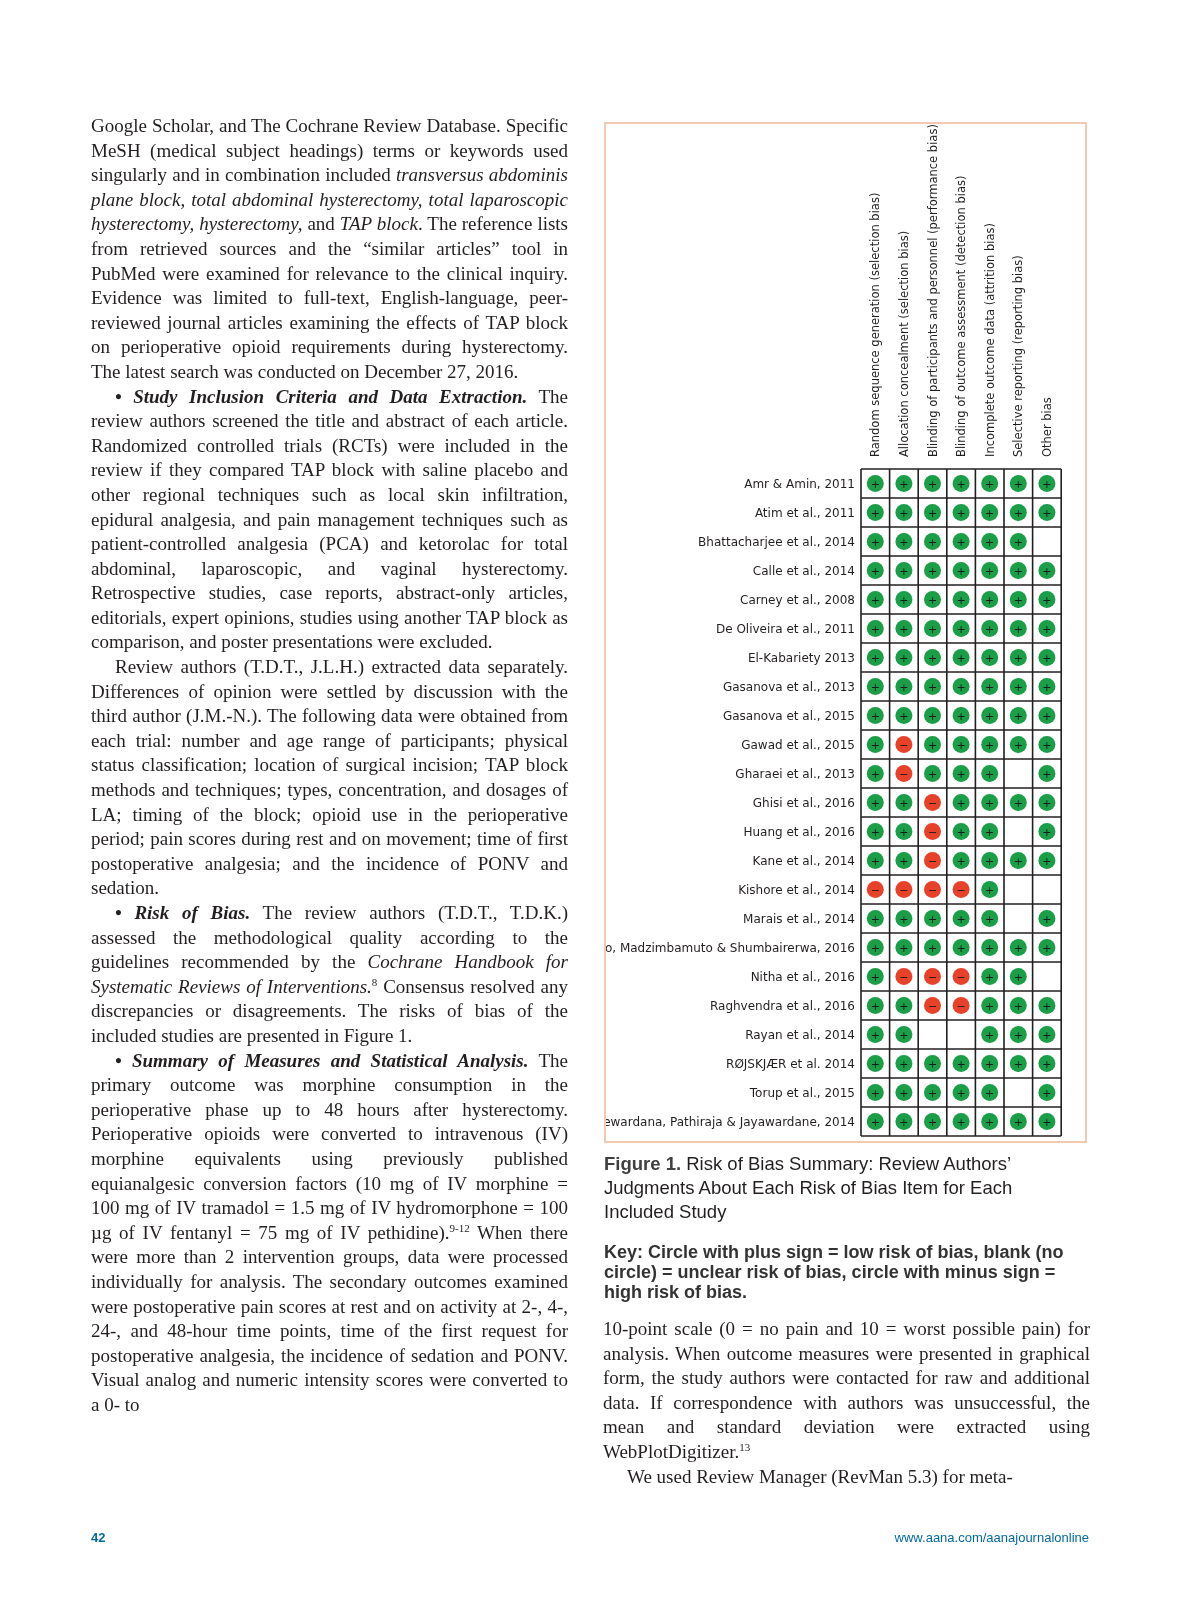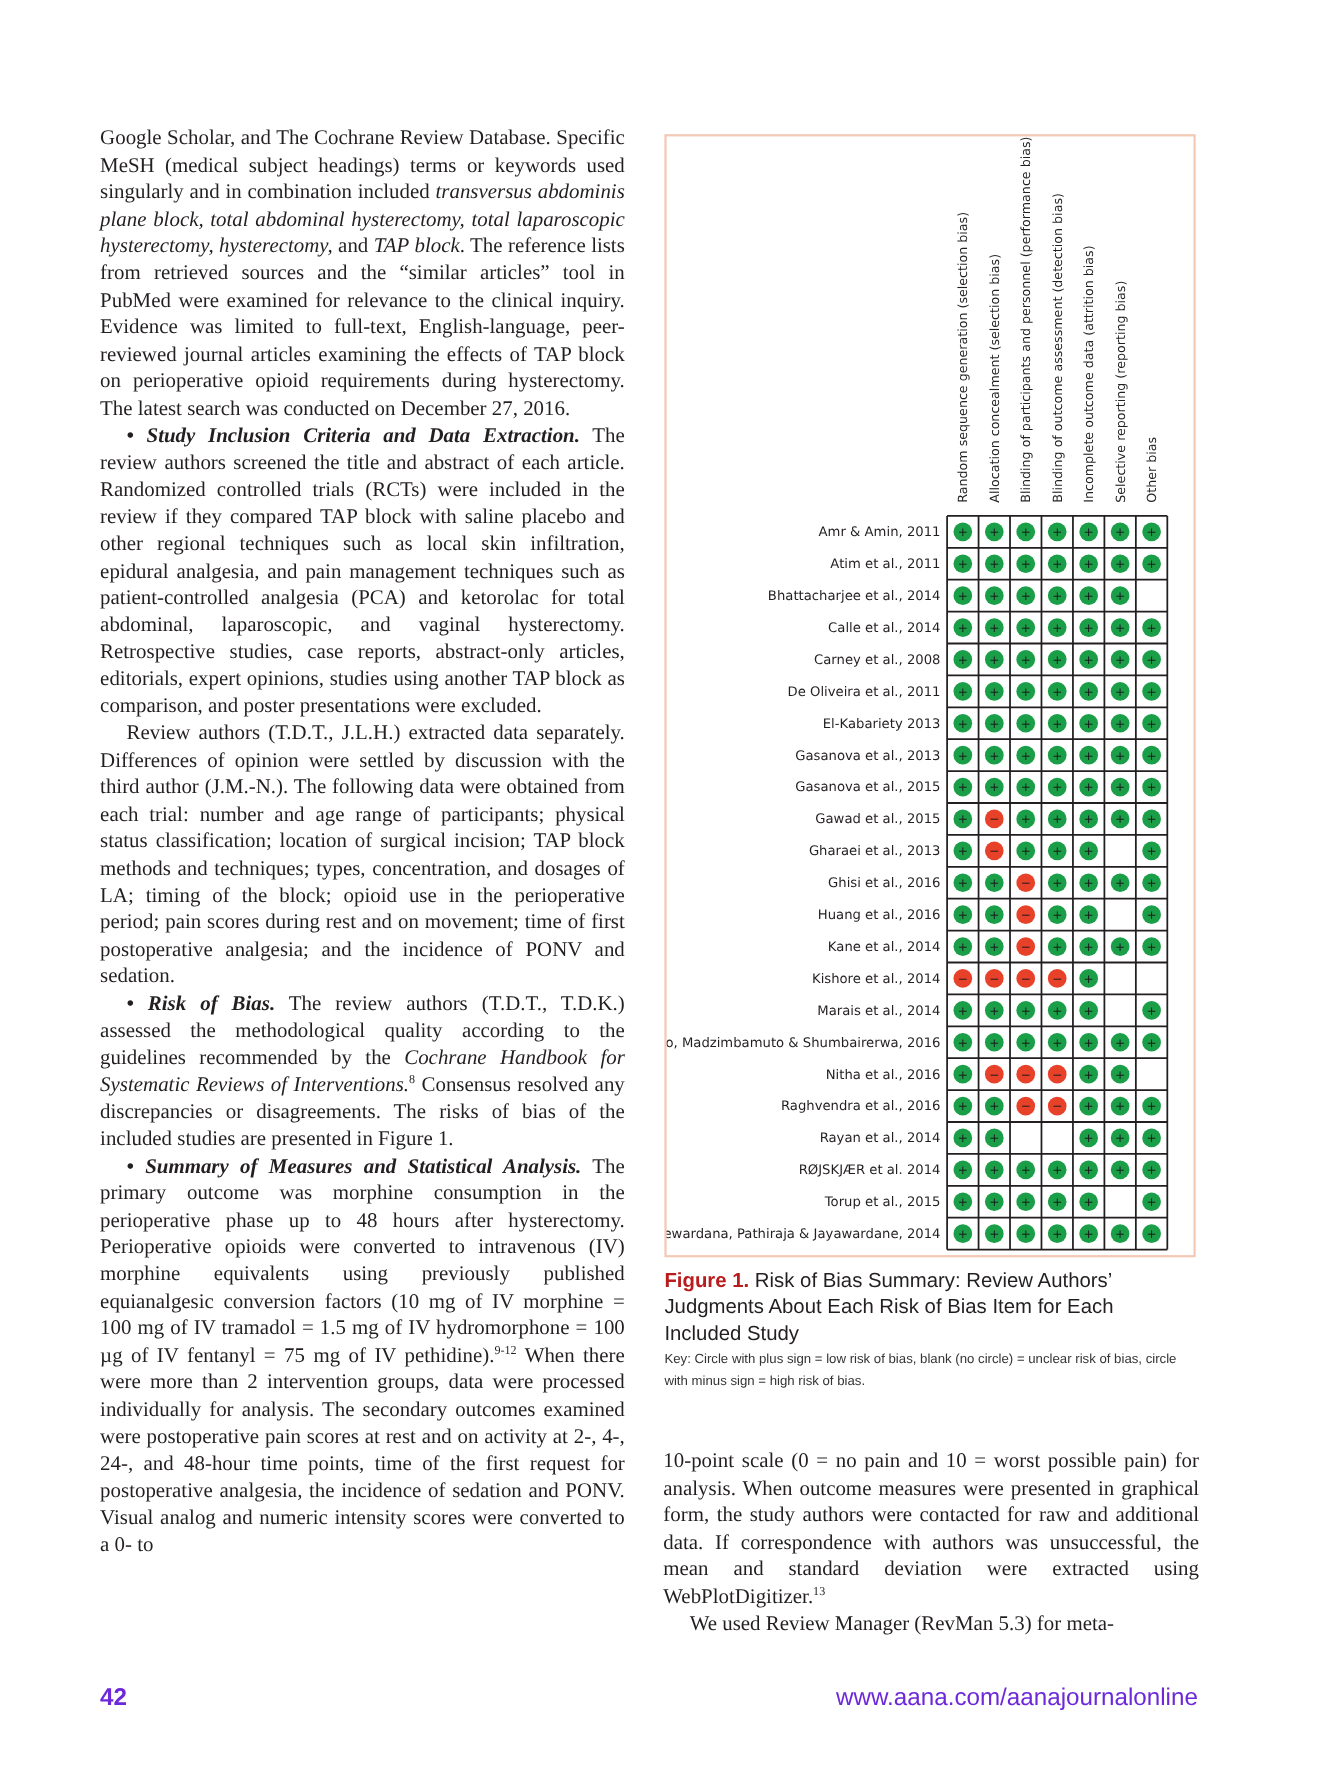--- a/index.html
+++ b/index.html
@@ -22,25 +22,25 @@
   .figure-box {
     position: absolute; left: 604px; top: 122px; width: 483px; height: 1021px;
     border: 2px solid #f3c9b3; box-sizing: border-box; background: #fff;
   }
   #rob-svg { position: absolute; left: 0; top: 0; }
   .caption {
     position: absolute; left: 604px; top: 1152px; width: 480px;
     font-family: "Liberation Sans", "DejaVu Sans", sans-serif;
   }
   .caption .title { font-size: 18.5px; line-height: 24px; color: #231f20; }
-  .caption .fig-label { color: #b91c1c; font-weight: bold; }
-  .caption .key { font-size: 12px; line-height: 20px; color: #333; margin-top: 1px; }
+  .caption .fig-label { color: #404040; font-weight: bold; }
+  .caption .key { font-size: 18px; line-height: 20px; color: #333; margin-top: 18px; font-weight: bold; }
   .footer {
     position: absolute; top: 1530px; left: 91px; width: 998px; height: 24px;
-    font-family: "Liberation Sans", "DejaVu Sans", sans-serif; font-size: 22px; color: #6d28d9; text-decoration: underline;
+    font-family: "Liberation Sans", "DejaVu Sans", sans-serif; font-size: 13px; color: #0369a1; text-decoration: underline;
   }
   .footer .page-num { position: absolute; left: 0; top: 0; font-weight: bold; }
   .footer .journal { position: absolute; left: 59px; top: 0; }
   .footer .url { position: absolute; right: 0; top: 0; text-align: center; }
   .svg-label { font-family: "DejaVu Sans", "Liberation Sans", sans-serif; fill: #231f20; }
 </style>
 </head>
 <body>
 
 <div class="col-left">

